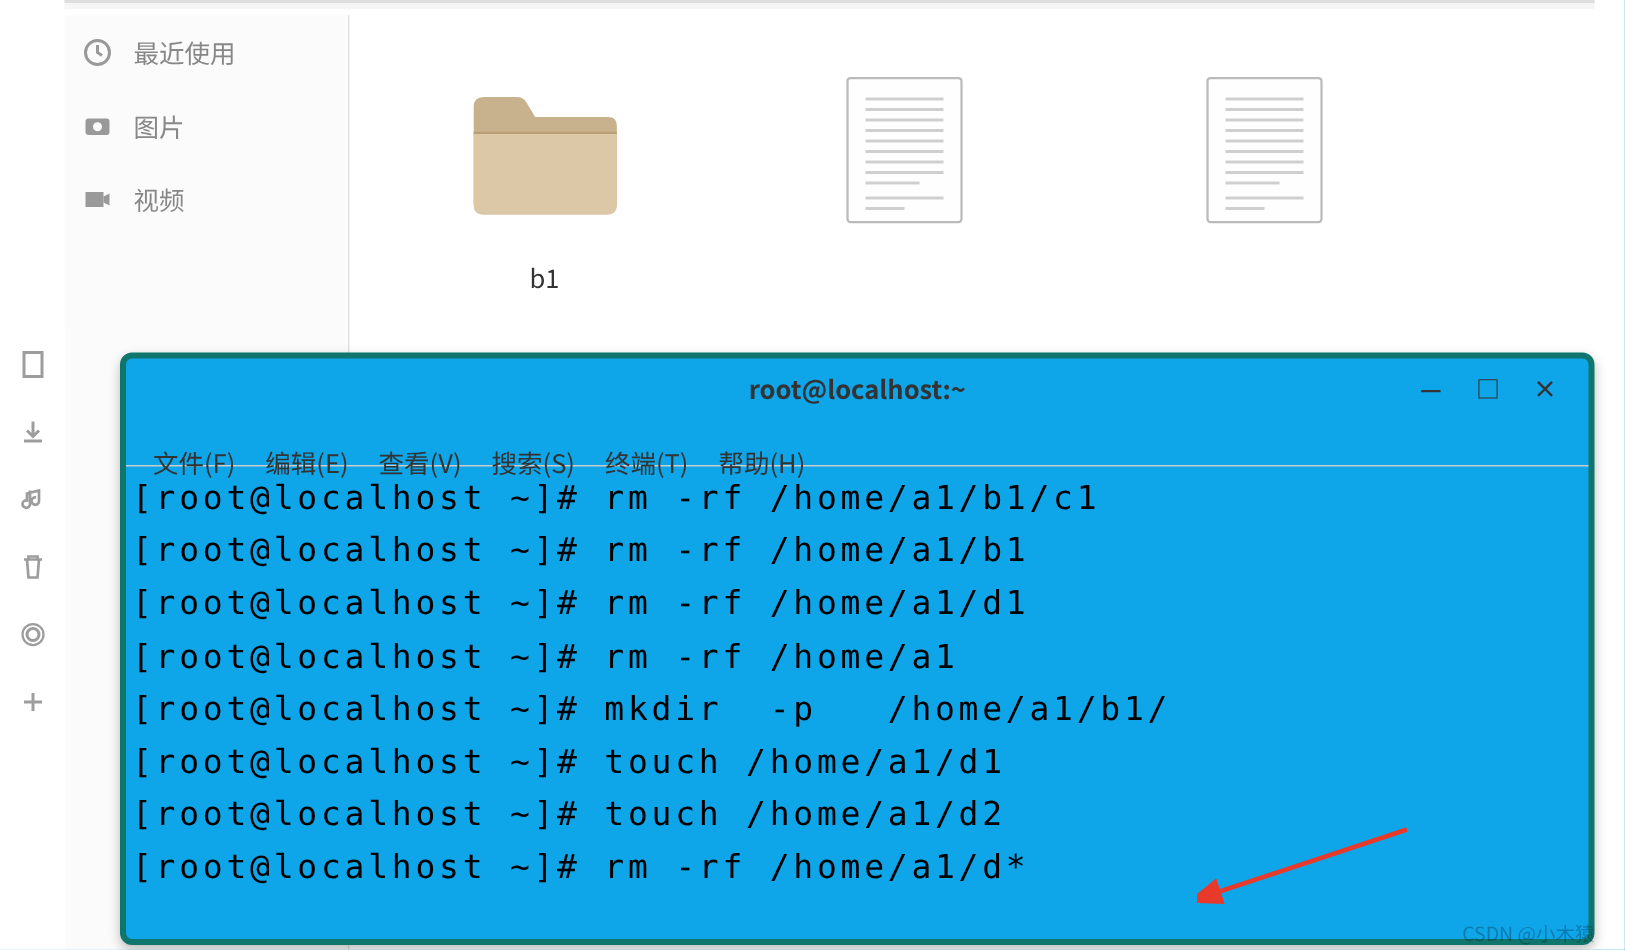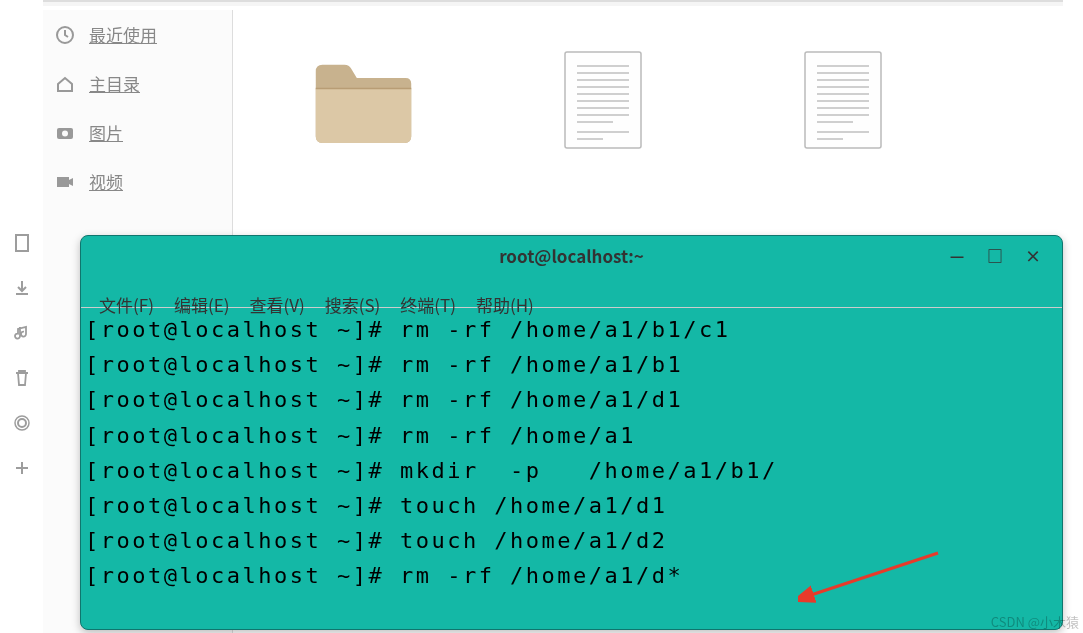--- a/index.html
+++ b/index.html
@@ -1,60 +1,54 @@
 <!DOCTYPE html>
 <html><head>
 <meta charset="utf-8">
 <style>
   * { box-sizing: border-box; margin: 0; padding: 0; }
   html, body { width: 1083px; height: 633px; font-family: "Noto Sans CJK SC", "WenQuanYi", sans-serif; background: #fff; overflow: hidden; }
   .fm-toolbar { position:absolute; top:0; left:43px; right:20px; height:6px; border-top:2px solid #ddd; background:#f5f5f5;}
   .fm-sidebar { position:absolute; top:10px; left:43px; width:190px; bottom:0; background:#fbfbfb; border-right:1px solid #ddd; }
-  .fm-sidebar .item { display:flex; align-items:center; padding:12px 12px; color:#888; font-size:17px; cursor:pointer;text-decoration:underline;}
+  .fm-sidebar .item { display:flex; align-items:center; padding:12px 12px; color:#888; font-size:17px; cursor:pointer;}
   .fm-sidebar .item svg { flex:none; margin-right:14px; fill:#999; }
   .fm-content { position:absolute; top:10px; left:233px; right:20px; bottom:0; background:#fff; }
   .fm-items { display:flex; gap:120px; padding:30px 70px; }
   .fm-item { width:120px; text-align:center; font-size:17px; color:#333;}
   .fm-item .ic { width:105px; height:120px; margin:0 auto 12px auto; display:flex; align-items:center; justify-content:center; }
   .fm-item .lbl { color:#333; }
   .folder-svg { width:110px; height:95px; }
   .file-svg { width:80px; height:100px; }
 
   .left-strip { position:absolute; top:220px; left:0; width:43px; bottom:0; background:#fff; }
   .left-strip .si { width:43px; height:45px; display:flex; align-items:center; justify-content:center; color:#999;}
   .left-strip .si svg { fill:#9d9d9d; }
 
-  .term-window { position:absolute; top:235px; left:80px; right:20px; height:395px; background:#14b8a6; border:1px solid #0f766e; border-radius:8px; box-shadow:0 3px 8px rgba(0,0,0,0.25);}
+  .term-window { position:absolute; top:235px; left:80px; right:20px; height:395px; background:#0ea5e9; border:4px solid #0f766e; border-radius:8px; box-shadow:0 3px 8px rgba(0,0,0,0.25);}
   .term-title { height:38px; display:flex; align-items:center; justify-content:center; font-weight:bold; font-size:17px; color:#333; position:relative; }
   .term-ctrls { position:absolute; right:10px; top:0; height:38px; display:flex; align-items:center; gap:0;}
   .term-ctrls .btn { width:38px; height:22px; display:flex; align-items:center; justify-content:center; font-weight:bold; cursor:pointer; font-size:16px;}
   .term-menubar { height:34px; border-bottom:1px solid #ccc; display:flex; align-items:center; padding:0 8px; font-size:17px; color:#333;}
   .term-menubar .mi { padding:0 10px; cursor:pointer;margin-top:28px; }
   .term-body { padding:4px 4px; font-family:"DejaVu Sans Mono","Noto Mono",monospace; font-size:22px; color:#000; white-space:pre; letter-spacing:2.5px; line-height:1.6;}
   .arrow { position:absolute; pointer-events:none; }
-  .watermark { position:absolute; right:4px; bottom:2px; color:rgba(0,0,0,0.25); font-size:13px;margin-top:35px;}
+  .watermark { position:absolute; right:20px; bottom:2px; color:rgba(0,0,0,0.25); font-size:13px;margin-top:35px;}
 </style>
 </head>
 <body>
 
 <div class="fm-toolbar"></div>
 
 <div class="fm-sidebar">
   <div class="item">
     <svg width="20" height="20" viewBox="0 0 20 20">
         <circle cx="10" cy="10" r="8" fill="none" stroke="#999" stroke-width="2"></circle>
         <path d="M10 5v5l3 2" stroke="#999" stroke-width="2" fill="none"></path>
       </svg>
     <span>最近使用</span>
-  </div>
-  <div class="item">
-    <svg width="20" height="20" viewBox="0 0 20 20">
-        <path d="M3 10l7-6 7 6v7H3z" fill="none" stroke="#999" stroke-width="2"></path>
-      </svg>
-    <span>主目录</span>
   </div>
   <div class="item">
     <svg width="20" height="20" viewBox="0 0 20 20">
         <rect x="2" y="5" width="16" height="11" rx="2" fill="#999"></rect>
         <circle cx="10" cy="10.5" r="3" fill="#fbfbfb"></circle>
       </svg>
     <span>图片</span>
   </div>
   <div class="item">
     <svg width="20" height="20" viewBox="0 0 20 20">
@@ -68,20 +62,21 @@
 <div class="fm-content">
   <div class="fm-items">
     <div class="fm-item">
       <div class="ic">
         <svg class="folder-svg" viewBox="0 0 110 95">
           <path d="M5 22 L5 85 Q5 92 12 92 L98 92 Q105 92 105 85 L105 30 Q105 24 99 24 L48 24 L42 14 Q40 10 35 10 L12 10 Q5 10 5 17 Z" fill="#c8b28e"></path>
           <path d="M5 35 L105 35 L105 85 Q105 92 98 92 L12 92 Q5 92 5 85 Z" fill="#dcc8a6"></path>
           <path d="M5 35 L105 35" stroke="#b89d75" stroke-width="1.5"></path>
         </svg>
       </div>
+      <div class="lbl">b1</div>
     </div>
     <div class="fm-item">
       <div class="ic">
         <svg class="file-svg" viewBox="0 0 80 100">
           <rect x="2" y="2" width="76" height="96" rx="2" fill="#fefefe" stroke="#bbb" stroke-width="1.5"></rect>
           <g stroke="#cfcfcf" stroke-width="2">
               <line x1="14" y1="16" x2="66" y2="16"></line>
               <line x1="14" y1="23" x2="66" y2="23"></line>
               <line x1="14" y1="30" x2="66" y2="30"></line>
               <line x1="14" y1="37" x2="66" y2="37"></line>

